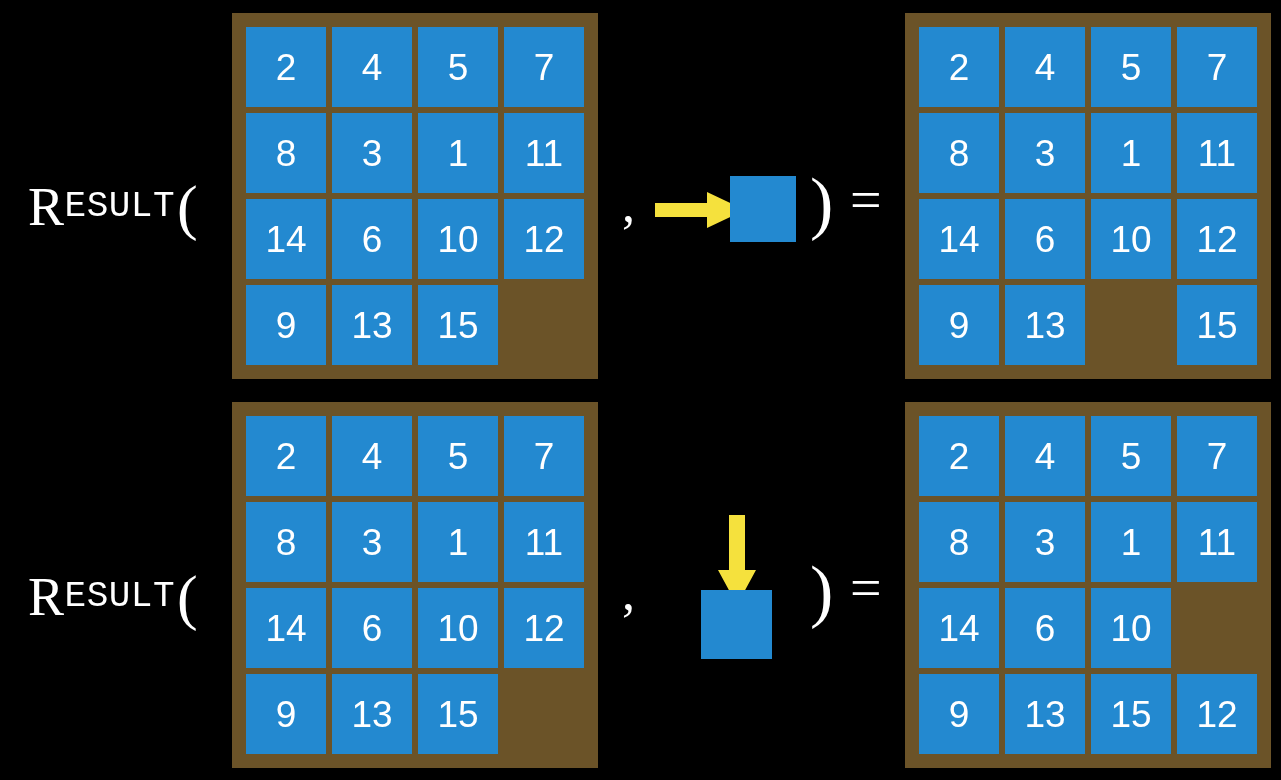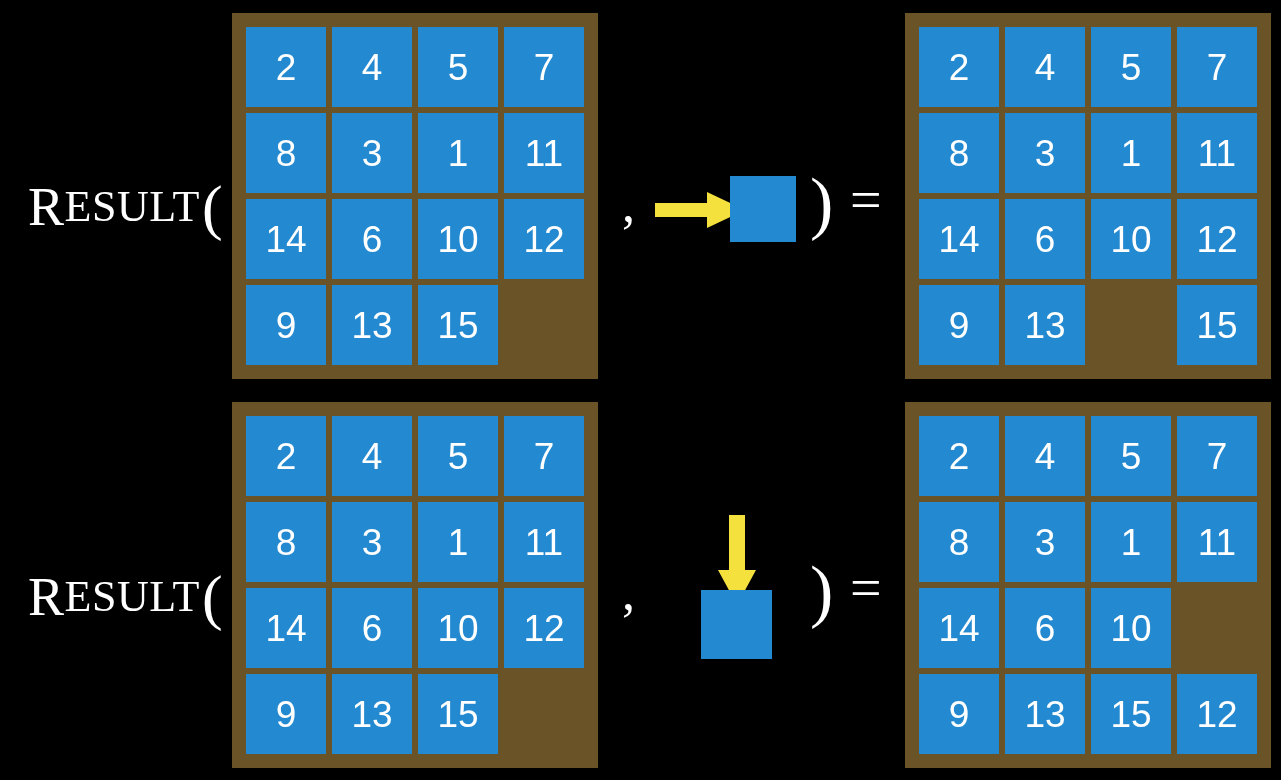--- a/index.html
+++ b/index.html
@@ -44,22 +44,23 @@
     font-family: "Liberation Serif", serif;
     font-weight: 400;
     white-space: nowrap;
     letter-spacing: 0.5px;
   }
   .result-label .cap {
     font-size: 54px;
     line-height: 1;
   }
   .result-label .smallcaps {
-    font-size: 44px;
-    line-height: 1;
+    font-size: 36px;
+    line-height: 1;
+    font-family: Liberation Mono, monospace;
   }
   .result-label .paren {
     font-size: 62px;
     line-height: 1;
     margin-left: 2px;
   }
 
   
   .board {
     position: absolute;

